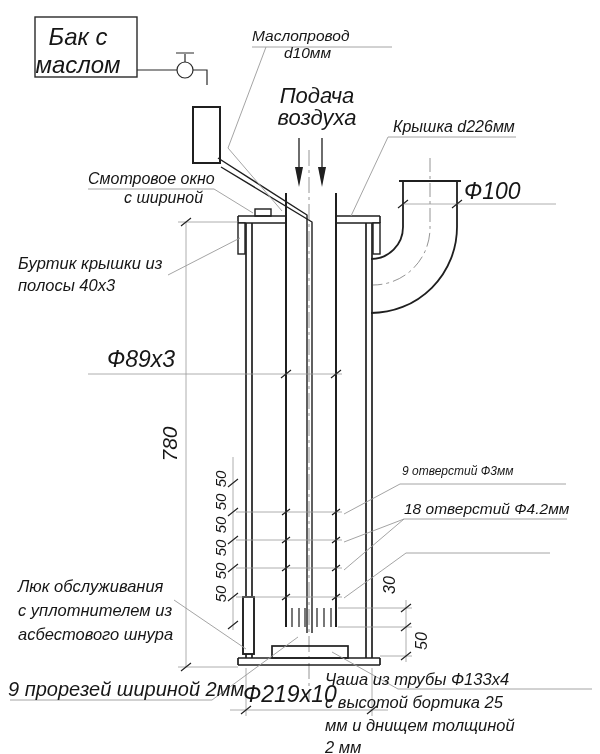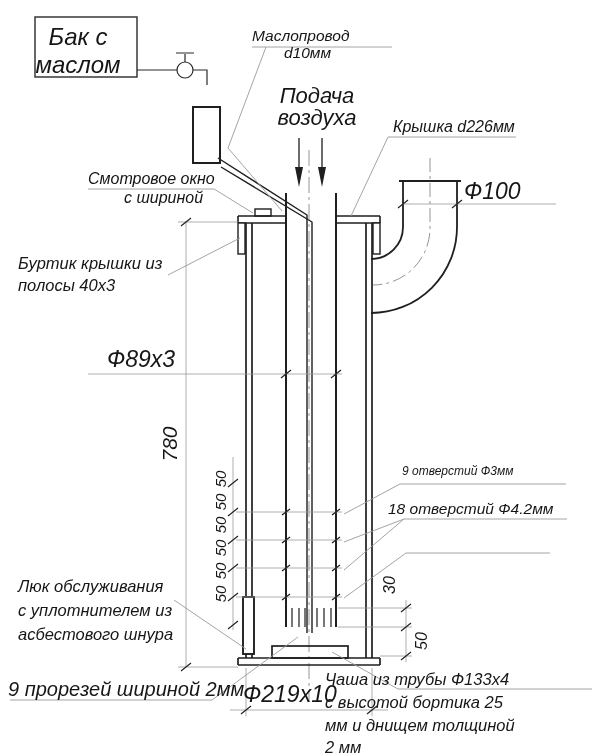--- a/index.html
+++ b/index.html
@@ -196,21 +196,21 @@
   <div class="lbl rot" style="left:140px;top:424px;width:60px;height:40px;font-size:21px;">780</div>
 
   <div class="lbl rot" style="left:206px;top:470px;width:30px;height:18px;font-size:15px;">50</div>
   <div class="lbl rot" style="left:206px;top:493px;width:30px;height:18px;font-size:15px;">50</div>
   <div class="lbl rot" style="left:206px;top:516px;width:30px;height:18px;font-size:15px;">50</div>
   <div class="lbl rot" style="left:206px;top:539px;width:30px;height:18px;font-size:15px;">50</div>
   <div class="lbl rot" style="left:206px;top:562px;width:30px;height:18px;font-size:15px;">50</div>
   <div class="lbl rot" style="left:206px;top:585px;width:30px;height:18px;font-size:15px;">50</div>
 
   <div class="lbl" style="left:402px;top:465px;font-size:12px;">9 отверстий Ф3мм</div>
-  <div class="lbl" style="left:388px;top:500px;font-size:15.5px;font-style:italic;">18 отверстий Ф4.2мм</div>
+  <div class="lbl" style="left:404px;top:500px;font-size:15.5px;font-style:italic;">18 отверстий Ф4.2мм</div>
 
   <div class="lbl rot" style="left:373px;top:576px;width:34px;height:18px;font-size:16px;">30</div>
   <div class="lbl rot" style="left:405px;top:632px;width:34px;height:18px;font-size:16px;">50</div>
 
   <div class="lbl" style="left:18px;top:577px;font-size:16.5px;">Люк обслуживания</div>
   <div class="lbl" style="left:18px;top:601px;font-size:16.5px;">с уплотнителем из</div>
   <div class="lbl" style="left:18px;top:625px;font-size:16.5px;">асбестового шнура</div>
 
   <div class="lbl" style="left:8px;top:678px;font-size:20px;">9 прорезей шириной 2мм</div>
 

